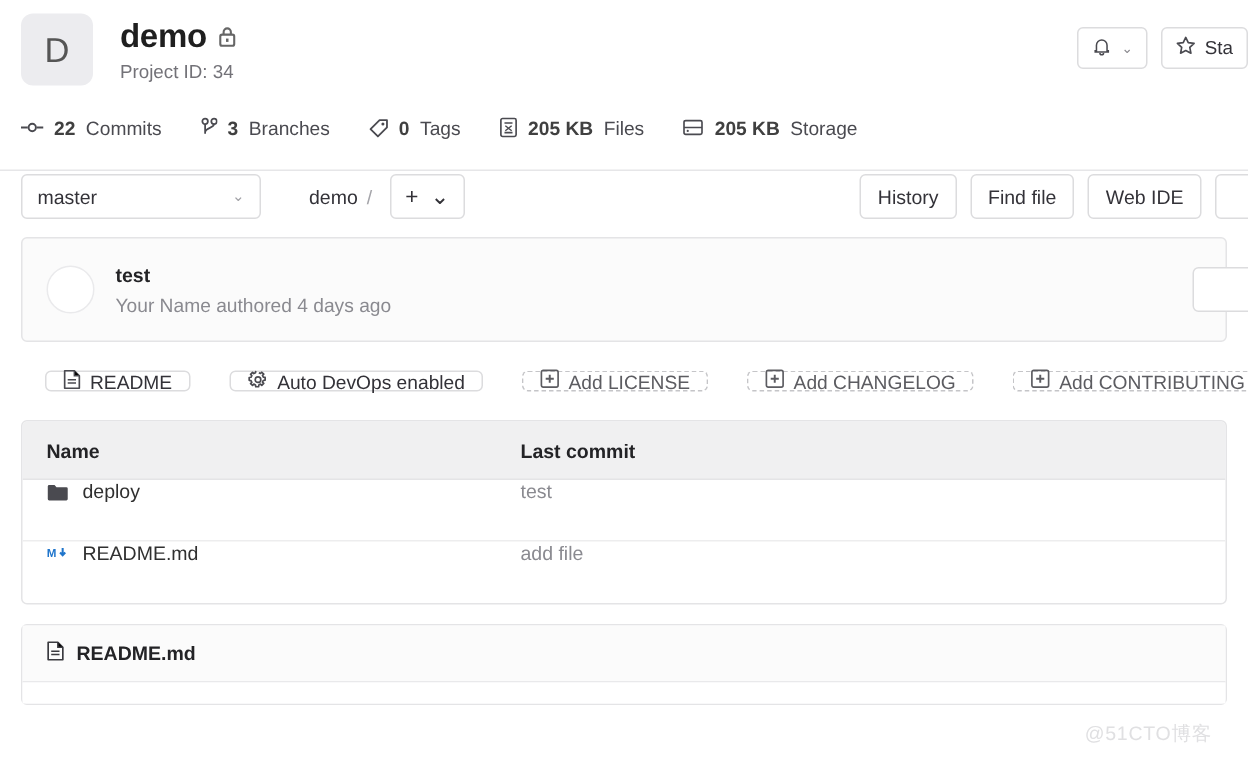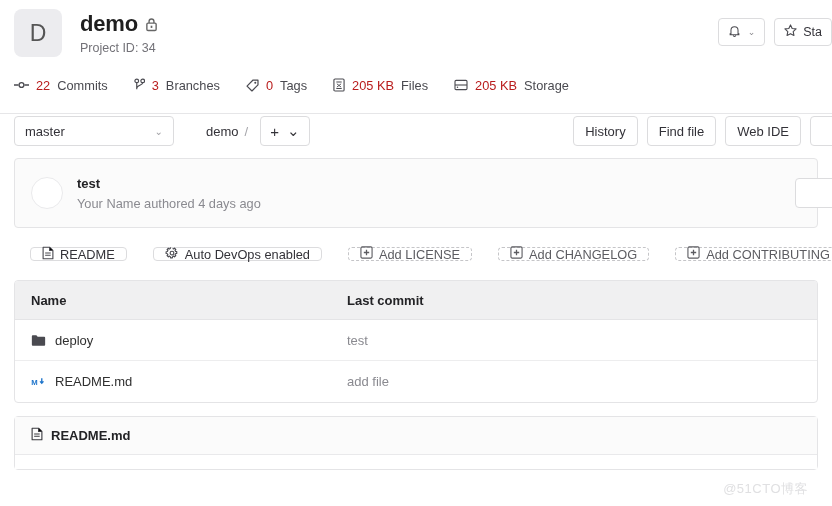--- a/index.html
+++ b/index.html
@@ -43,21 +43,21 @@
   }
   .btn.dashed { border-style: dashed; border-color: #c5c5c8; color: #5c5c61; }
   .btn .chev { color: #89888d; font-size: 9px; margin-left: 1px; }
 
   
   .stats-row {
     display: flex; align-items: center; gap: 26px;
     height: 38px; font-size: 12.8px; color: #4a4a50;
   }
   .stat { display: inline-flex; align-items: center; gap: 7px; white-space: nowrap; }
-  .stat b { color: #b91c1c; font-weight: normal; }
+  .stat b { color: #404040; font-weight: bold; }
   .stat .sic { color: #4a4a50; display: inline-flex; }
   .divider { position: absolute; left: 0; right: 0; height: 1px; background: #e6e6e8; }
 
   
   .toolbar {
     display: flex; align-items: center;
     height: 54px; position: relative;
   }
   .branch-select {
     width: 160px; height: 30px;
@@ -111,21 +111,21 @@
   .file-table {
     border: 1px solid #e4e4e6; border-radius: 4px; overflow: hidden;
     background: #fff;
   }
   .ft-head {
     display: flex; background: #f0f0f1; height: 39px; align-items: center;
     border-bottom: 1px solid #e4e4e6;
     font-size: 13px; font-weight: bold; color: #232326;
   }
   .ft-row {
-    display: flex; height: 41px; align-items: center;
+    display: flex; height: 41px; align-items: flex-start;
     border-bottom: 1px solid #ededee; font-size: 13px;
   }
   .ft-row:last-child { border-bottom: none; }
   .col-name { flex: 0 0 332px; padding-left: 16px; display: flex; align-items: center; gap: 9px; }
   .col-commit { flex: 1; color: #8a8a90; }
   .folder-icon { color: #4a4a50; display: inline-flex; }
   .md-icon { color: #1f75cb; font-size: 10px; font-weight: bold; display: inline-flex; }
   .fname { color: #303030; }
 
   

